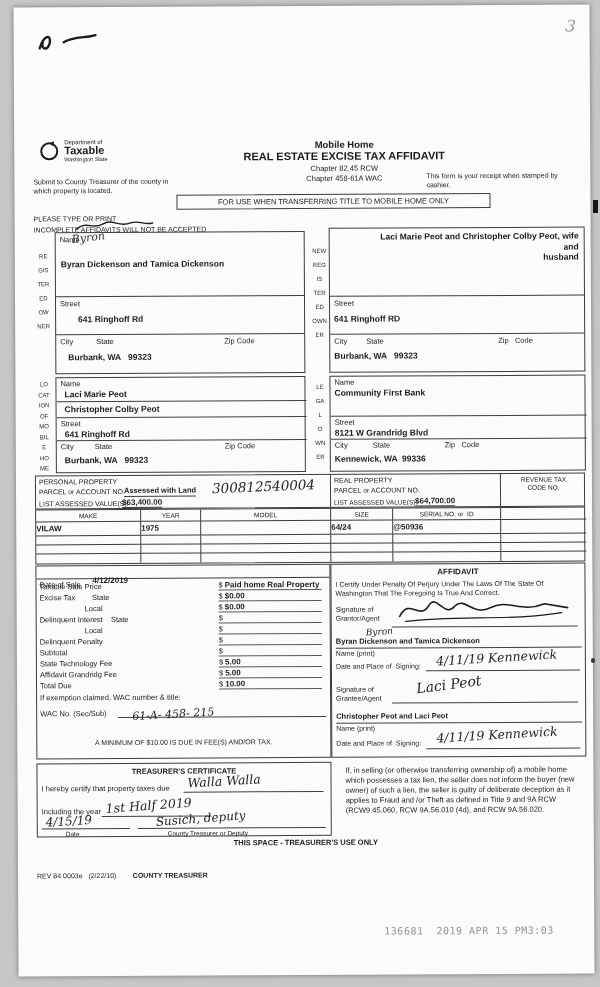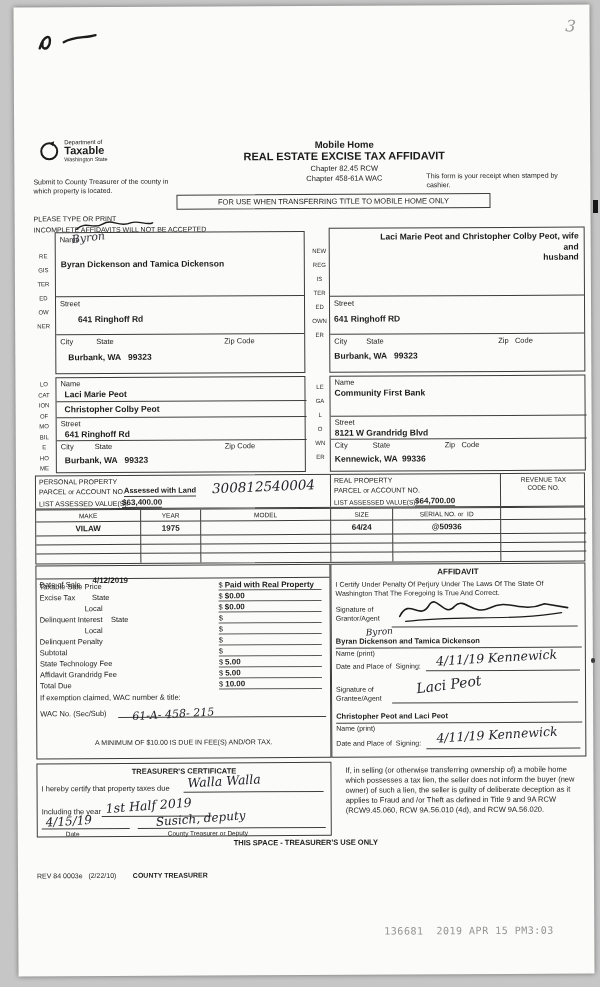--- a/index.html
+++ b/index.html
@@ -34,21 +34,21 @@
   .hand { font-family:"DejaVu Serif",serif; font-style:italic; color:#23232b; display:inline-block; }
   .sigline { position:absolute; height:0; border-bottom:1px solid #3f3f3f; }
   .typed { font-weight:bold; font-size:8.5px; }
 
   
   .vt { position:absolute; left:19px; top:502px; width:550px; border:1px solid #3c3c3c; }
   .vt-r { display:grid; grid-template-columns:105px 60px 130px 62px 108px 85px; }
   .vt-r > div { border-right:1px solid #3c3c3c; border-bottom:1px solid #3c3c3c; overflow:hidden; }
   .vt-r > div:last-child { border-right:none; }
   .vt-head > div { height:12px; font-size:6.5px; text-align:center; padding-top:2px; }
-  .vt-data > div { height:14px; font-size:8px; font-weight:bold; text-align:center; padding-top:2px; }
+  .vt-data > div { height:14px; font-size:8px; font-weight:bold; text-align:left; padding-top:2px; }
   .vt-blank > div { height:9px; }
   .vt-blank:last-child > div { border-bottom:none; }
 
   
   .fees-box { position:absolute; left:19px; top:558px; width:295px; height:194px; border:1px solid #3c3c3c; }
   .date-row { position:absolute; top:0; left:0; right:0; height:13px; border-bottom:1px solid #3c3c3c; }
   .fee-list { position:absolute; top:14px; left:0; right:0; }
   .fee-row { display:flex; align-items:flex-end; height:11px; }
   .fee-label { flex:0 0 182px; padding-left:3px; font-size:7.5px; white-space:pre; }
   .fee-row.ind .fee-label { padding-left:48px; }
@@ -258,21 +258,21 @@
   <div class="fees-box">
     <div class="date-row">
       <span class="abs f75" style="left:3px;top:14px">Date of Sale</span>
       <span class="abs b f8" style="left:56px;top:10px">4/12/2019</span>
     </div>
     <div class="fee-list">
       <div class="fee-row">
           <span class="fee-label">Taxable Sale Price</span>
           <span class="fee-val">
             <span>$</span>
-            <span class="tv">Paid with Real Property</span>
+            <span class="tv">Paid home Real Property</span>
           </span>
         </div>
       <div class="fee-row">
           <span class="fee-label">Excise Tax        State</span>
           <span class="fee-val">
             <span>$</span>
             <span class="tv">$0.00</span>
           </span>
         </div>
       <div class="fee-row ind">

